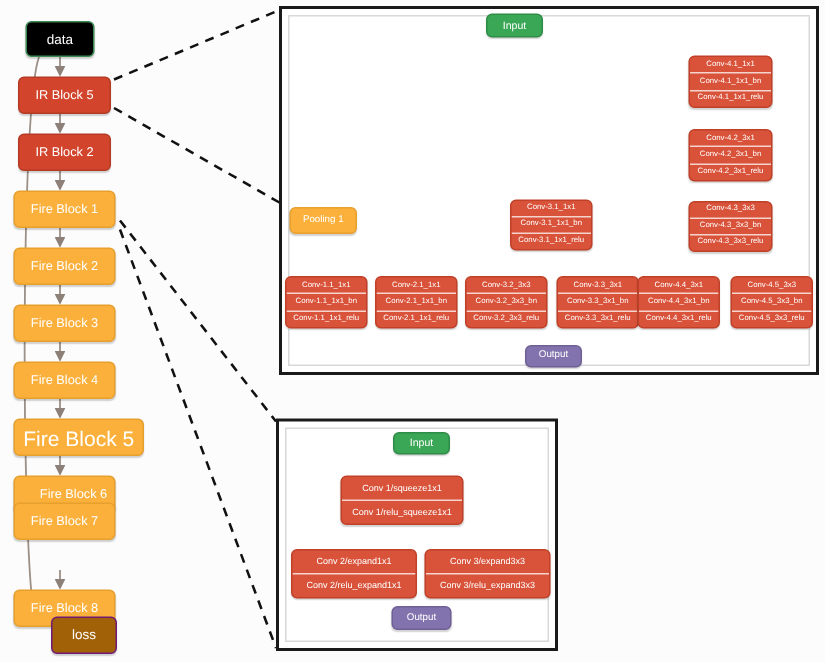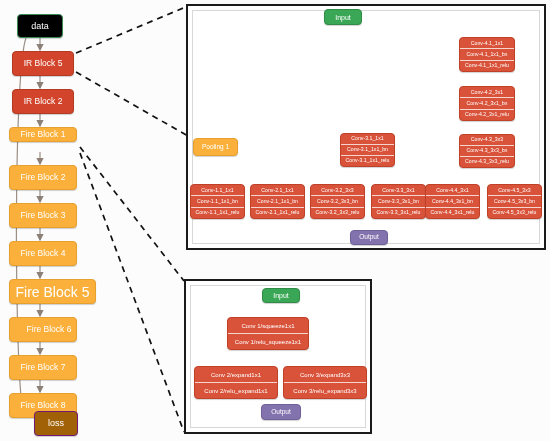--- a/index.html
+++ b/index.html
@@ -139,39 +139,39 @@
     </div>
 
     <div class="node n-ir" style="left:12px;top:51px;width:62px;height:25px;font-size:8.5px;">
       <div class="seg">IR Block 5</div>
     </div>
 
     <div class="node n-ir" style="left:12px;top:89px;width:62px;height:25px;font-size:8.5px;">
       <div class="seg">IR Block 2</div>
     </div>
 
-    <div class="node n-fire" style="left:9px;top:127px;width:68px;height:15px;font-size:8.5px;">
+    <div class="node n-fire" style="left:9px;top:127px;width:68px;height:25px;font-size:8.5px;">
       <div class="seg">Fire Block 1</div>
     </div>
     <div class="node n-fire" style="left:9px;top:165px;width:68px;height:25px;font-size:8.5px;">
       <div class="seg">Fire Block 2</div>
     </div>
     <div class="node n-fire" style="left:9px;top:203px;width:68px;height:25px;font-size:8.5px;">
       <div class="seg">Fire Block 3</div>
     </div>
     <div class="node n-fire" style="left:9px;top:241px;width:68px;height:25px;font-size:8.5px;">
       <div class="seg">Fire Block 4</div>
     </div>
     <div class="node n-fire" style="left:9px;top:279px;width:87px;height:25px;font-size:14px;">
       <div class="seg">Fire Block 5</div>
     </div>
     <div class="node n-fire" style="left:9px;top:317px;width:68px;height:25px;font-size:8.5px;padding-left:12px;">
       <div class="seg">Fire Block 6</div>
     </div>
-    <div class="node n-fire" style="left:9px;top:355px;width:68px;height:25px;font-size:8.5px;">
+    <div class="node n-fire" style="left:9px;top:335px;width:68px;height:25px;font-size:8.5px;">
       <div class="seg">Fire Block 7</div>
     </div>
     <div class="node n-fire" style="left:9px;top:393px;width:68px;height:25px;font-size:8.5px;">
       <div class="seg">Fire Block 8</div>
     </div>
 
     <div class="node n-loss" style="left:18px;top:411px;width:44px;height:25px;font-size:9px;">
       <div class="seg">loss</div>
     </div>
   </div>

